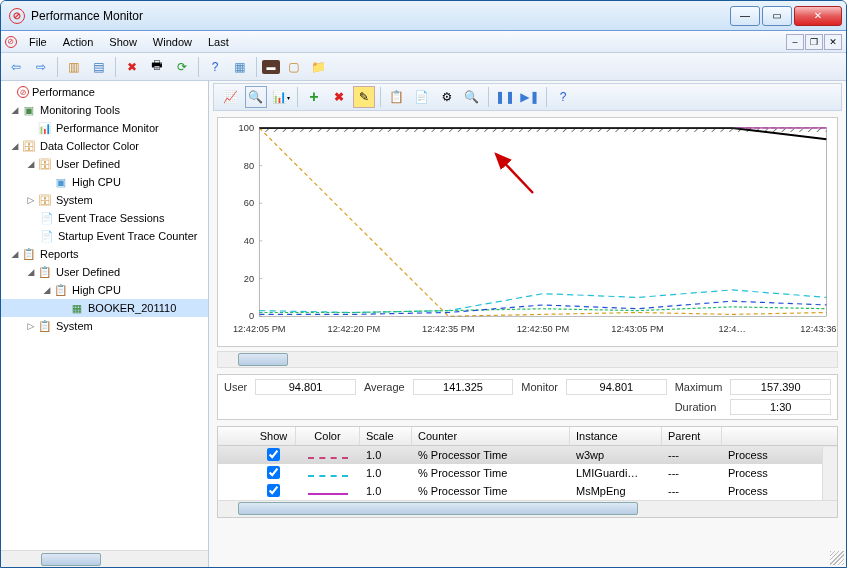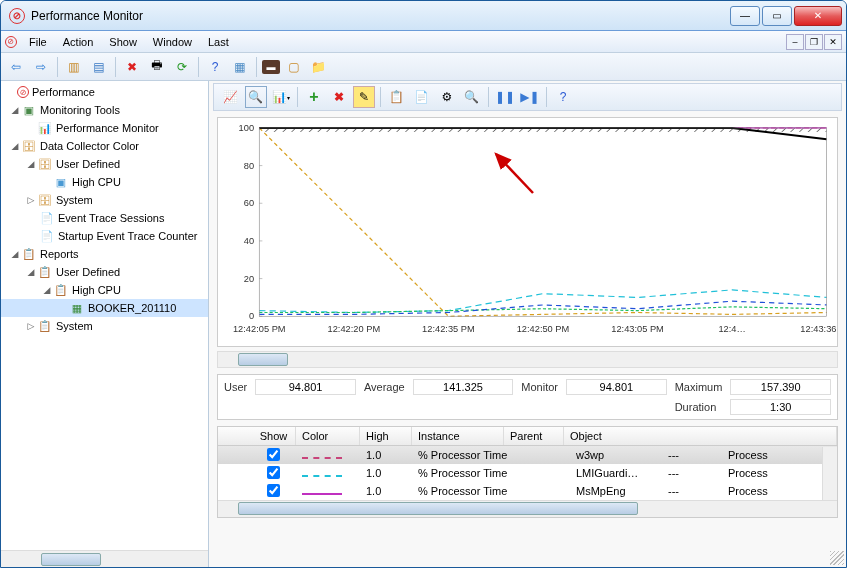--- a/index.html
+++ b/index.html
@@ -57,21 +57,21 @@
 .stats .val { border:1px solid #ddd; text-align:center; padding:1px 4px; background:#fff; min-width:70px; }
 
 .counter-table { margin:4px 8px 8px; border:1px solid #ccc; background:#fff; display:flex; flex-direction:column; height:92px; }
 .ct-head { display:flex; background:linear-gradient(#fdfdfd,#ececec); border-bottom:1px solid #ccc; font-size:11px; }
 .ct-head > div { padding:3px 6px; border-right:1px solid #ddd; }
 .ct-body { overflow:auto; flex:1; }
 .ct-row { display:flex; font-size:11px; align-items:center; height:18px; }
 .ct-row.sel { background:linear-gradient(#e8e8e8,#d8d8d8); }
 .ct-row > div { padding:1px 6px; border-right:1px solid transparent; overflow:hidden; white-space:nowrap; }
 .c-show{width:44px;text-align:center;margin-left:34px;}
-.c-color{width:64px;}
+.c-color{width:64px;text-align:center;}
 .c-scale{width:52px;}
 .c-counter{width:158px;}
 .c-instance{width:92px;}
 .c-parent{width:60px;}
 .c-object{flex:1;}
 .color-swatch { width:40px; height:2px; display:inline-block; }
 .ct-scroll { height:17px; border-top:1px solid #ddd; background:#f0f0f0; position:relative; }
 .ct-scroll .thumb { position:absolute; left:20px; top:1px; height:13px; width:400px; background:linear-gradient(#dde8f5,#b8cde4); border:1px solid #8aa; border-radius:2px; }
 .ct-vscroll { position:absolute; right:0; top:20px; bottom:17px; width:15px; background:#f0f0f0; border-left:1px solid #ddd; }
 
@@ -292,24 +292,24 @@
           <span></span>
           <span></span>
         <span class="lbl">Duration</span>
         <span class="val">1:30</span>
       </div>
 
       <div class="counter-table" style="position:relative">
         <div class="ct-head">
           <div class="c-show">Show</div>
           <div class="c-color">Color</div>
-          <div class="c-scale">High</div>
+          <div class="c-scale">Scale</div>
+          <div class="c-counter">Counter</div>
           <div class="c-instance">Instance</div>
           <div class="c-parent">Parent</div>
-          <div class="c-object">Object</div>
         </div>
         <div class="ct-body" id="ct-body">
             <div class="ct-row sel">
               <div class="c-show"><input type="checkbox" checked="" style=""></div>
               <div class="c-color"><span class="color-swatch" style="border-top:2px dashed #c8437a"></span></div>
               <div class="c-scale">1.0</div>
               <div class="c-counter">% Processor Time</div>
               <div class="c-instance">w3wp</div>
               <div class="c-parent">---</div>
               <div class="c-object">Process</div>

